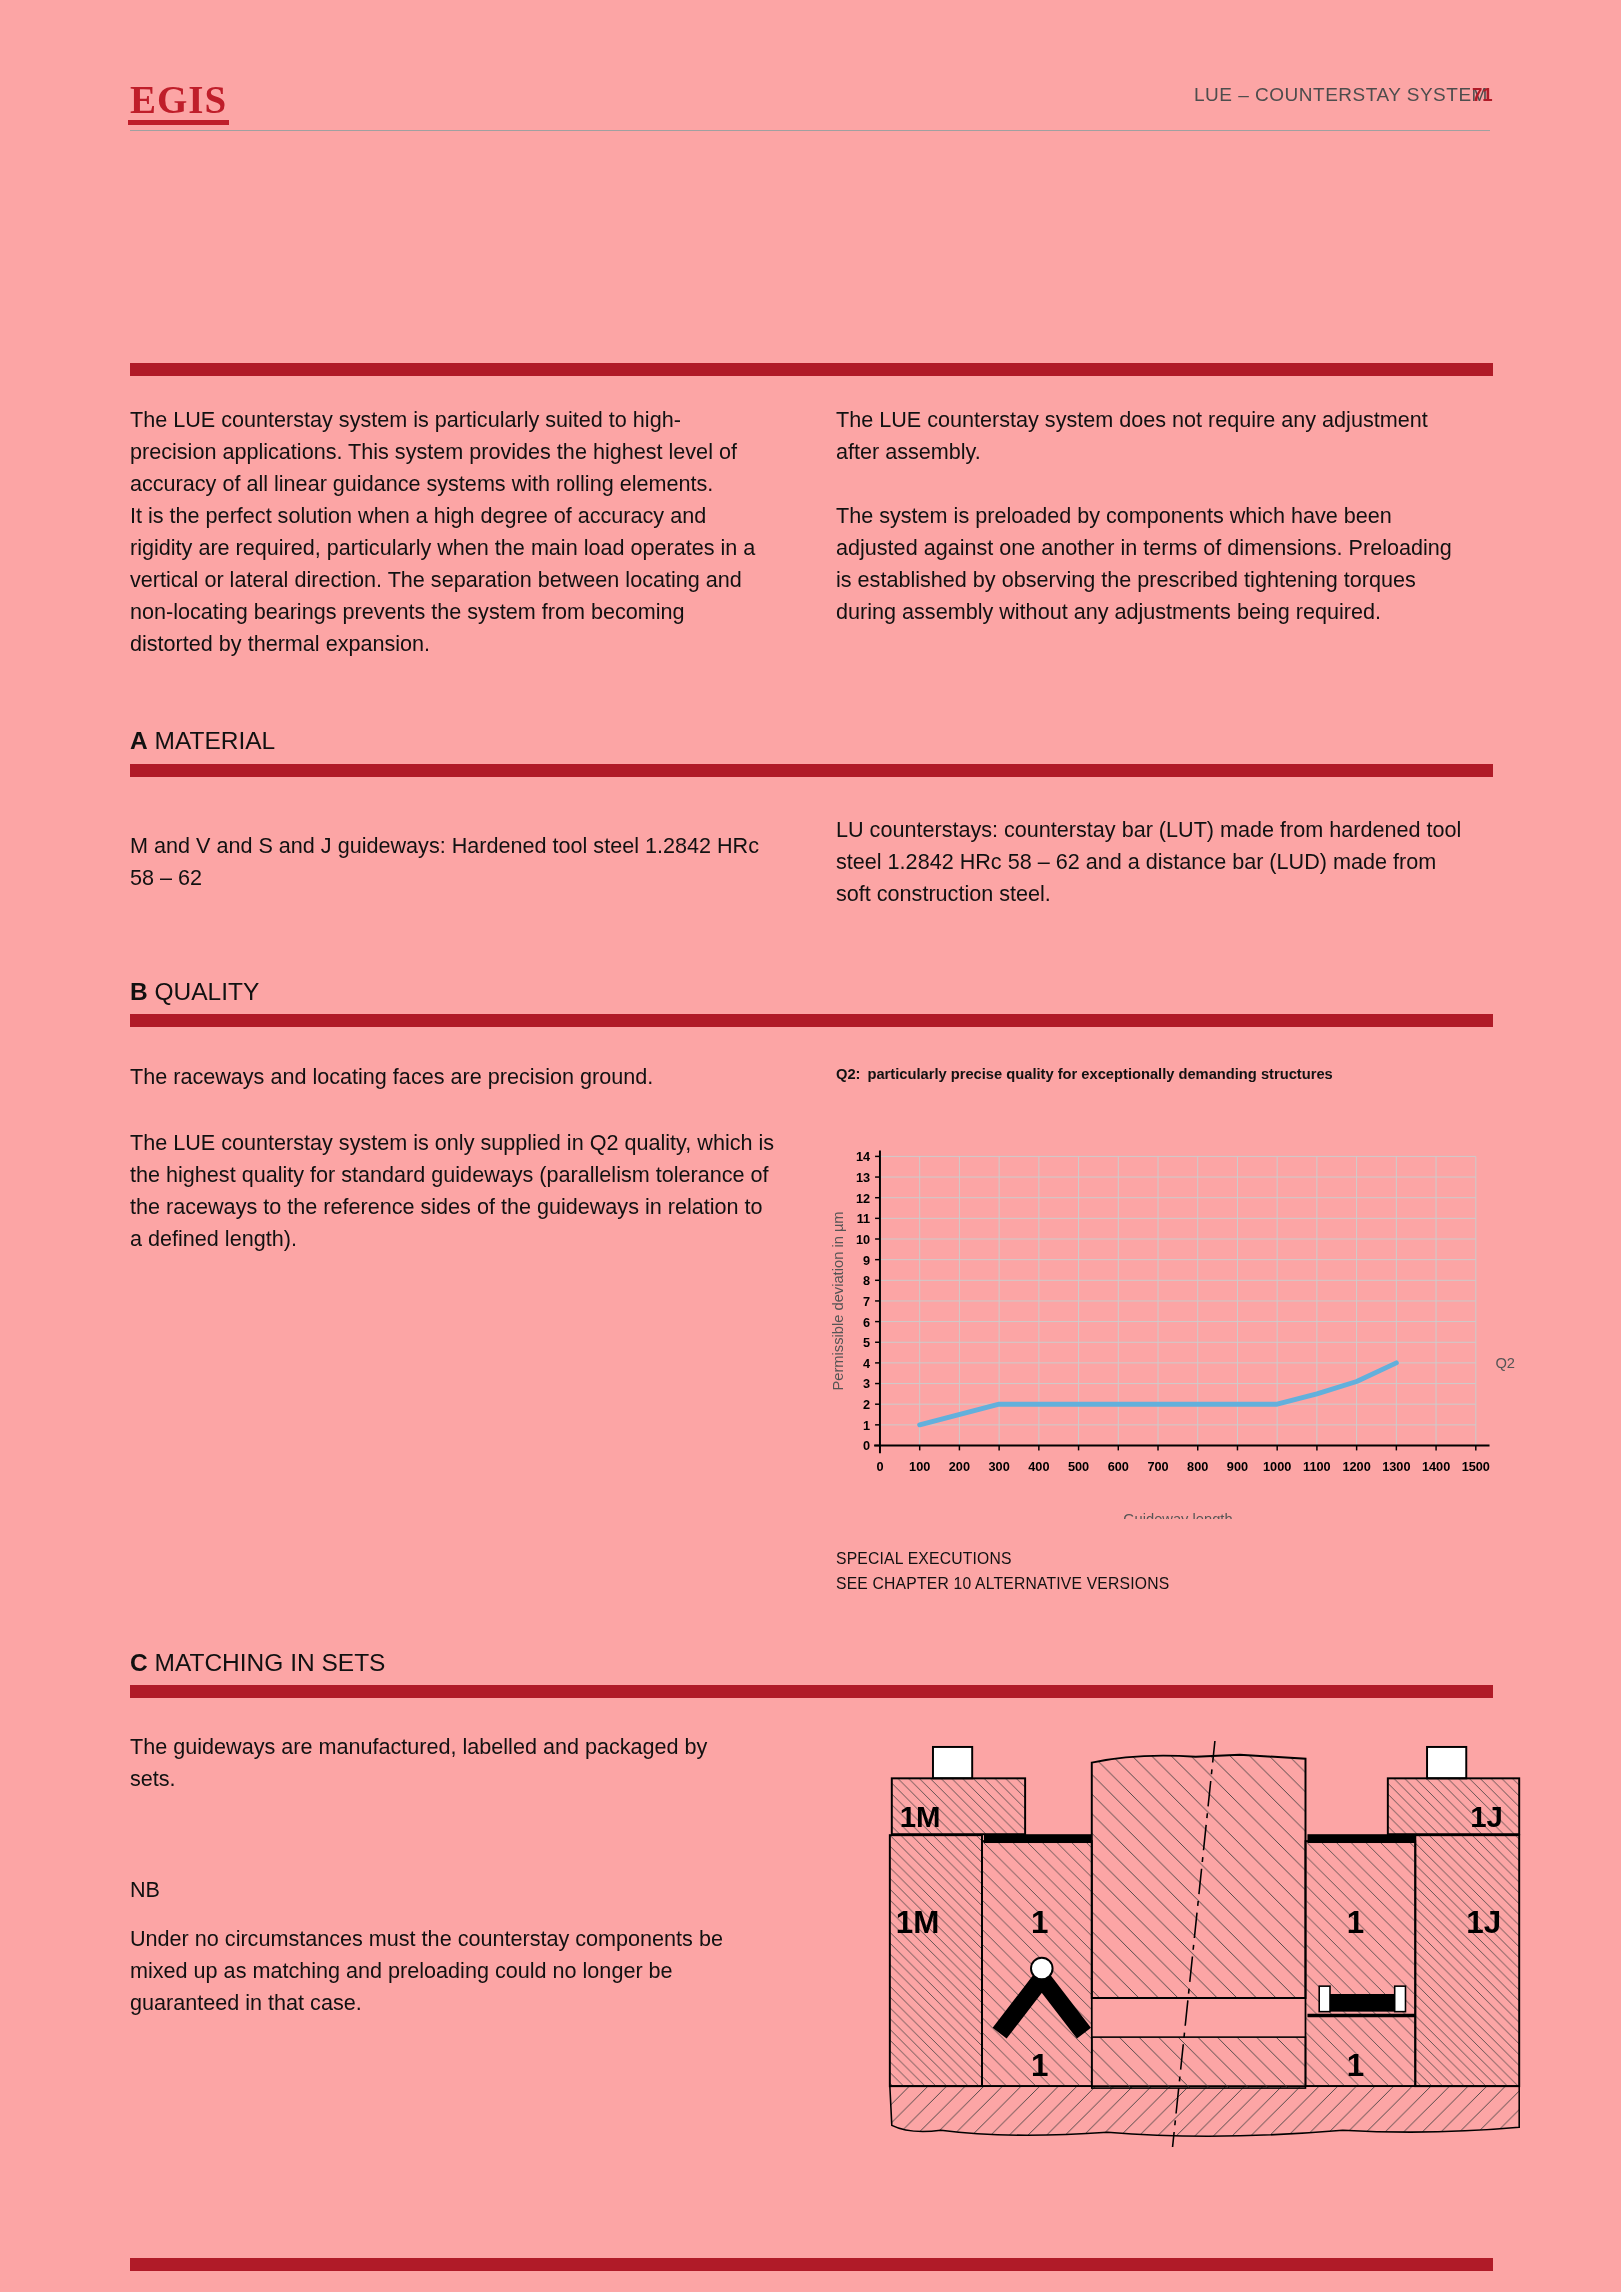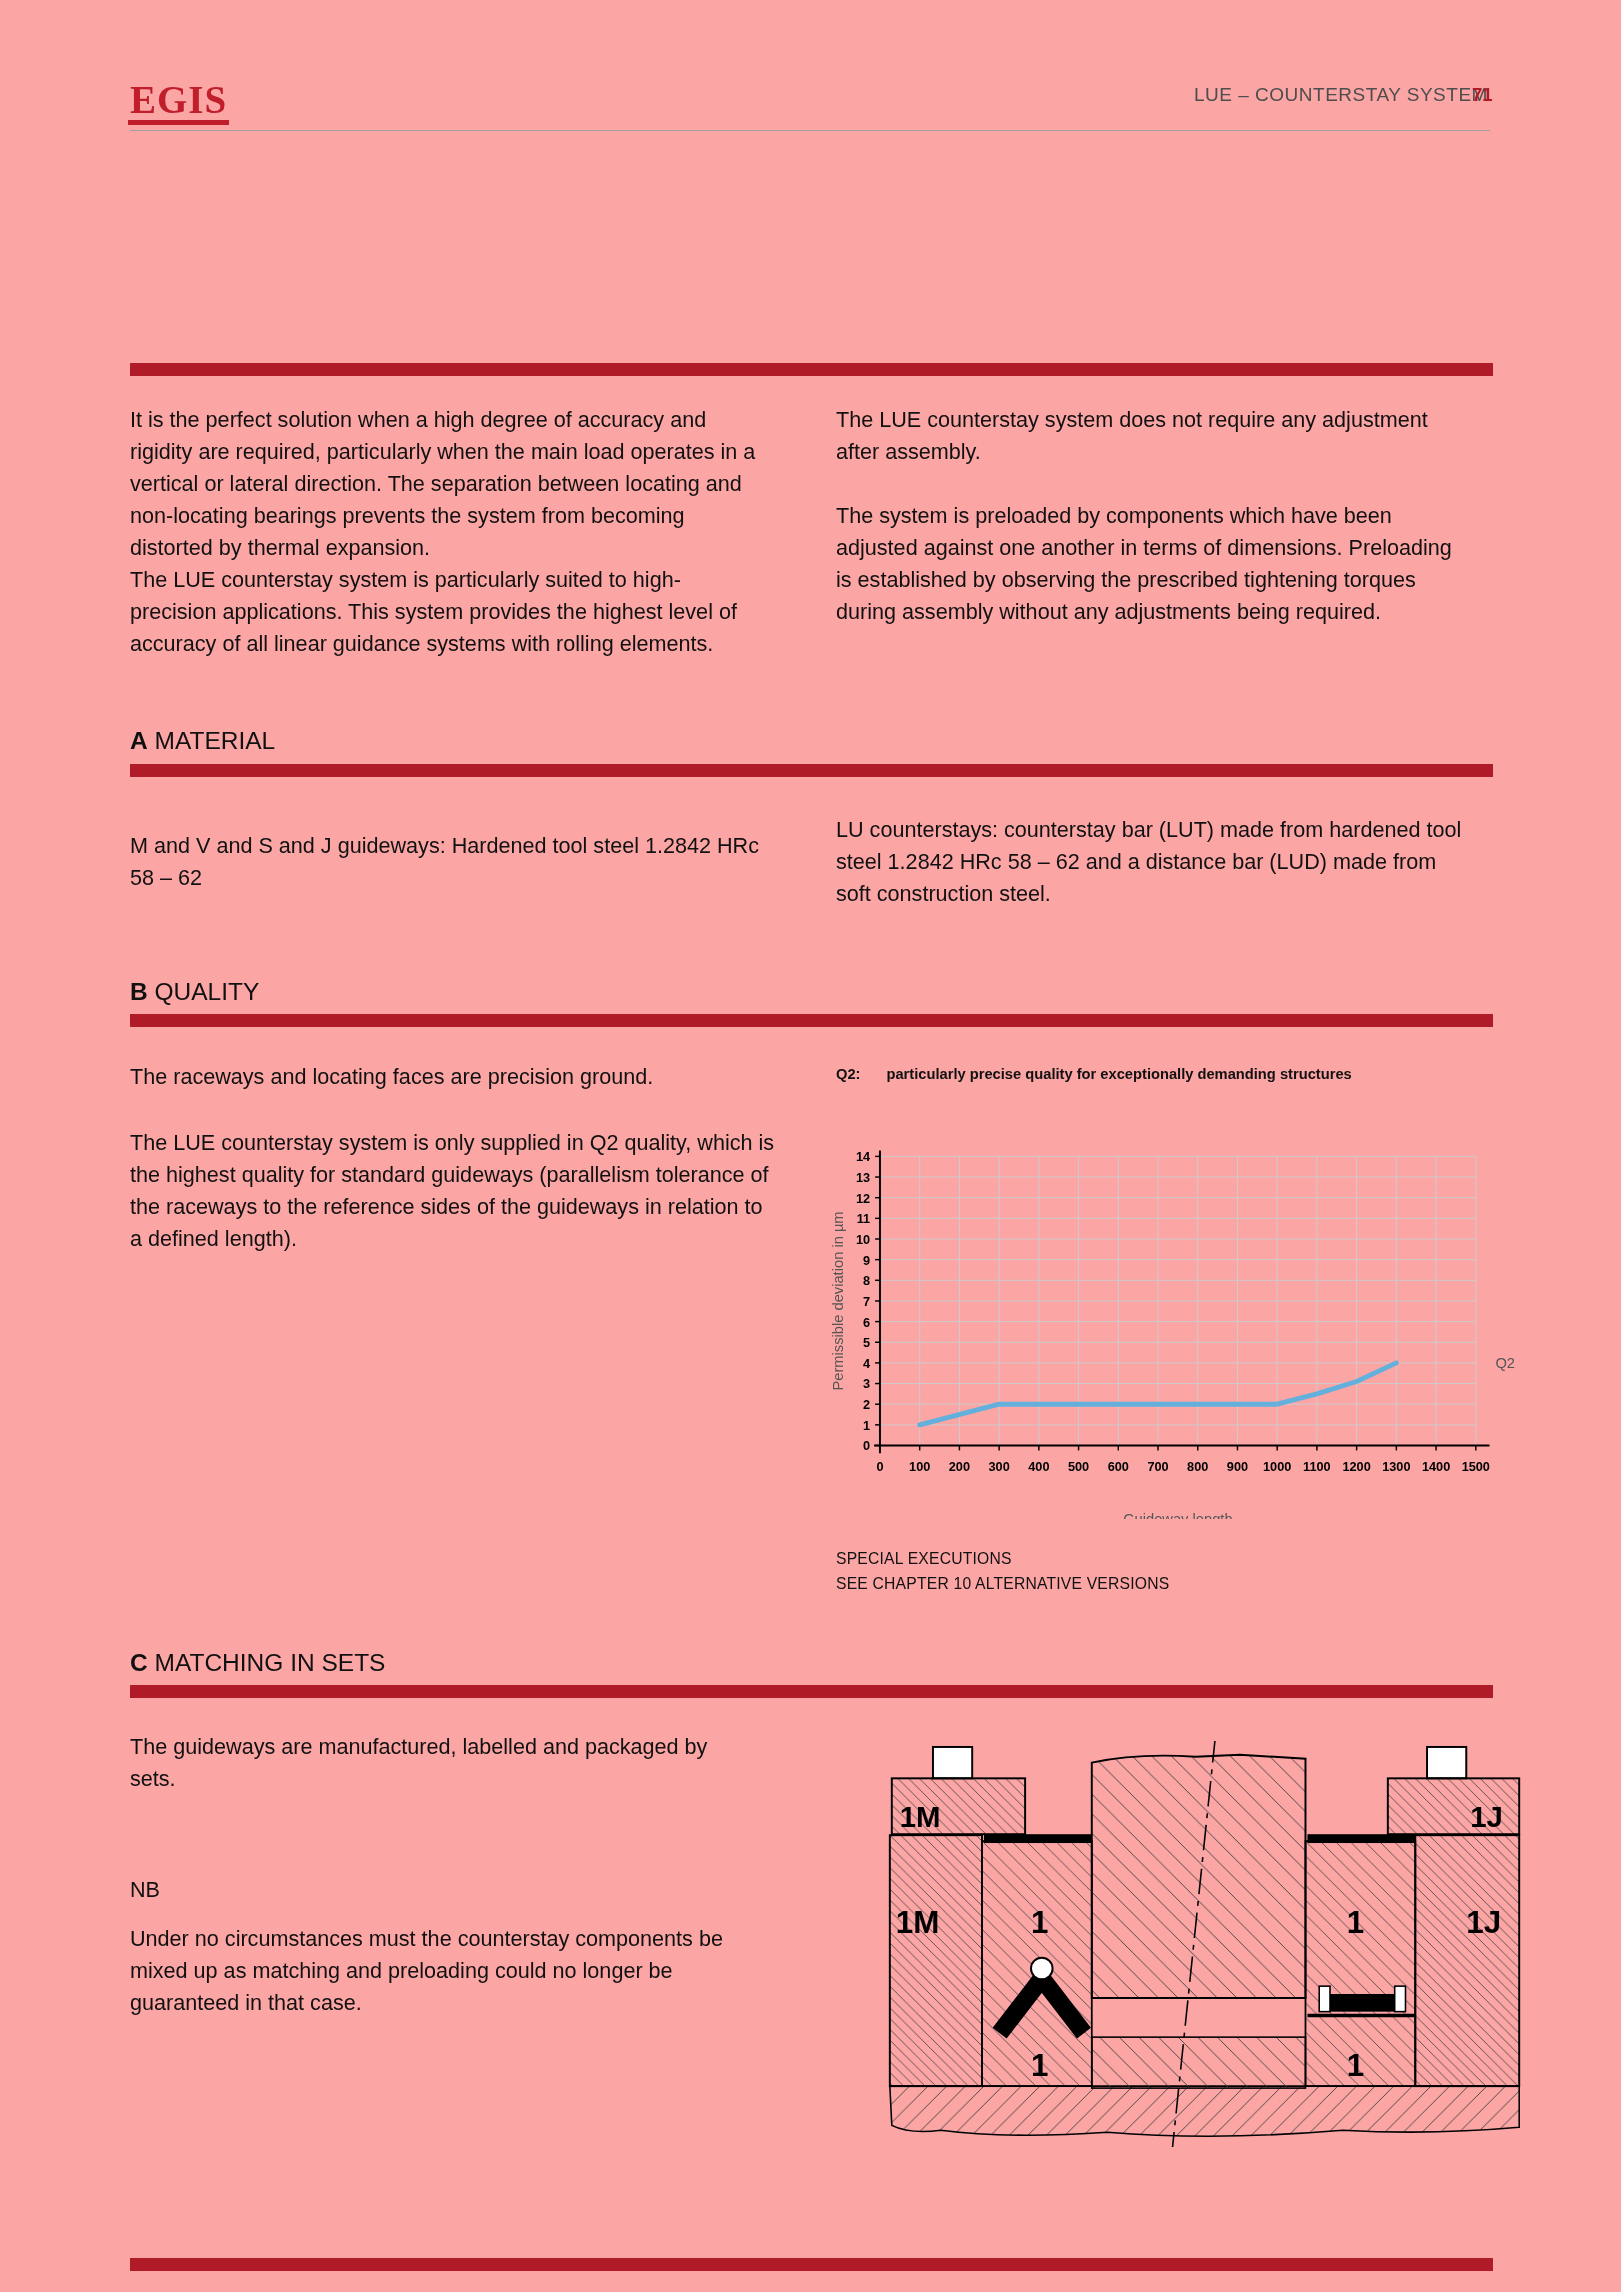--- a/index.html
+++ b/index.html
@@ -15,38 +15,38 @@
   .hdr-rule{height:1px;background:#a0a0a0;}
   
   .redbar{height:12.7px;background:#b01b28;}
   .sec-head{font-size:24.5px;color:#111;}
   .sec-head .letter{font-weight:bold;}
   
   .col{font-size:21.6px;line-height:32px;color:#111;}
   .gap{height:32px;}
   
   .q2head{font-size:14.7px;font-weight:bold;color:#111;}
-  .q2head .lbl{margin-right:26px;}
+  .q2head .lbl{margin-right:7px;}
   .special{font-size:15.7px;font-weight:normal;color:#111;line-height:24.5px;letter-spacing:0.2px;}
   svg text{font-family:"Liberation Sans", sans-serif;}
 </style>
 </head>
 <body>
 
 <div class="page">
 
   <div class="abs logo" style="left:128px;top:80px;">EGIS</div>
   <div class="abs hdr-title" style="left:1194px;top:84px;">LUE – COUNTERSTAY SYSTEM</div>
   <div class="abs hdr-page" style="left:1472px;top:84px;">71</div>
   <div class="abs hdr-rule" style="left:130px;top:130px;width:1360px;"></div>
 
   <div class="abs redbar" style="left:130px;top:363px;width:1363px;"></div>
   <div class="abs col" style="left:130px;top:404px;width:637px;">
+    <div>The LUE counterstay system is particularly suited to high-precision applications. This system provides the highest level of accuracy of all linear guidance systems with rolling elements.</div>
     <div>It is the perfect solution when a high degree of accuracy and rigidity are required, particularly when the main load operates in a vertical or lateral direction. The separation between locating and non-locating bearings prevents the system from becoming distorted by thermal expansion.</div>
-    <div>The LUE counterstay system is particularly suited to high-precision applications. This system provides the highest level of accuracy of all linear guidance systems with rolling elements.</div>
   </div>
   <div class="abs col" style="left:836px;top:404px;width:637px;">
     <div>The LUE counterstay system does not require any adjustment after assembly.</div>
     <div class="gap"></div>
     <div>The system is preloaded by components which have been adjusted against one another in terms of dimensions. Preloading is established by observing the prescribed tightening torques during assembly without any adjustments being required.</div>
   </div>
 
   <div class="abs sec-head" style="left:130px;top:727px;">
     <span class="letter">A</span>
     <span>MATERIAL</span>

